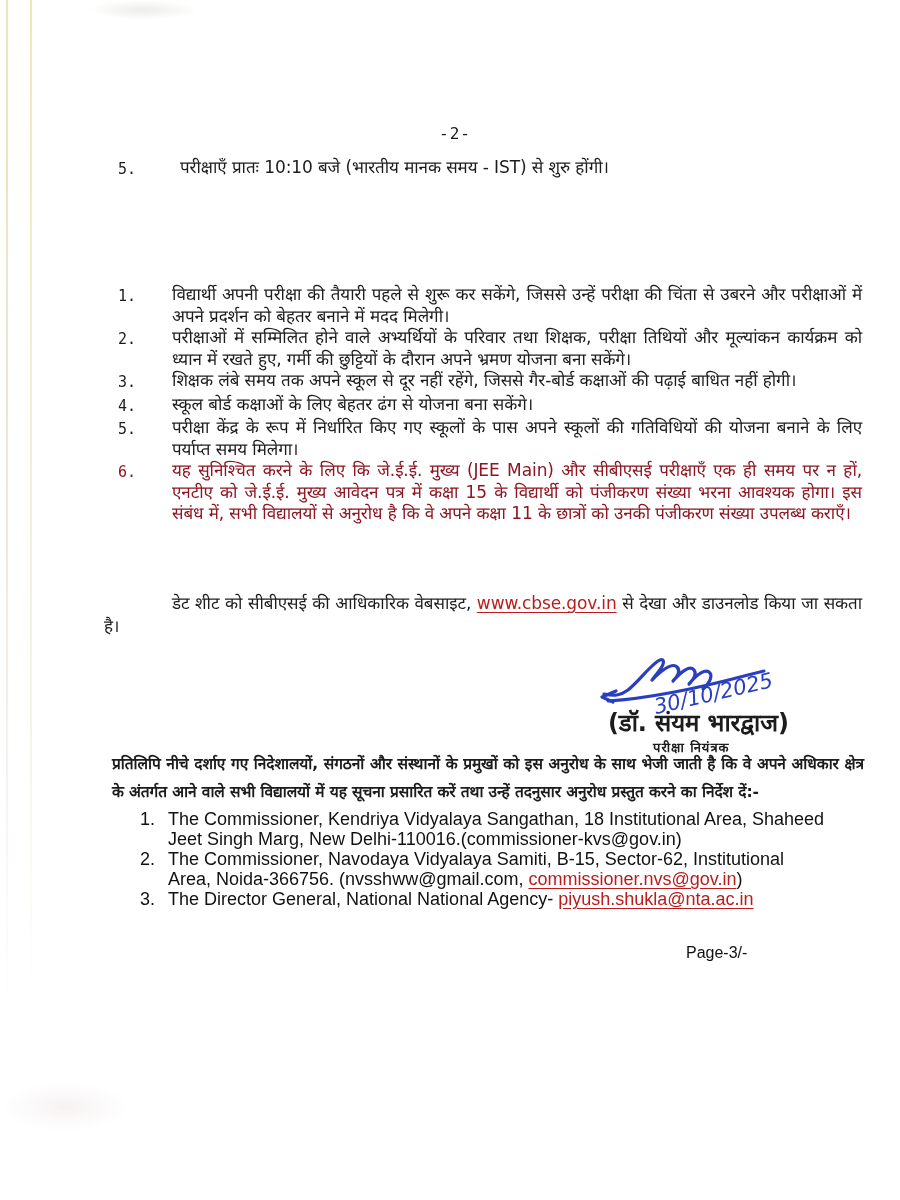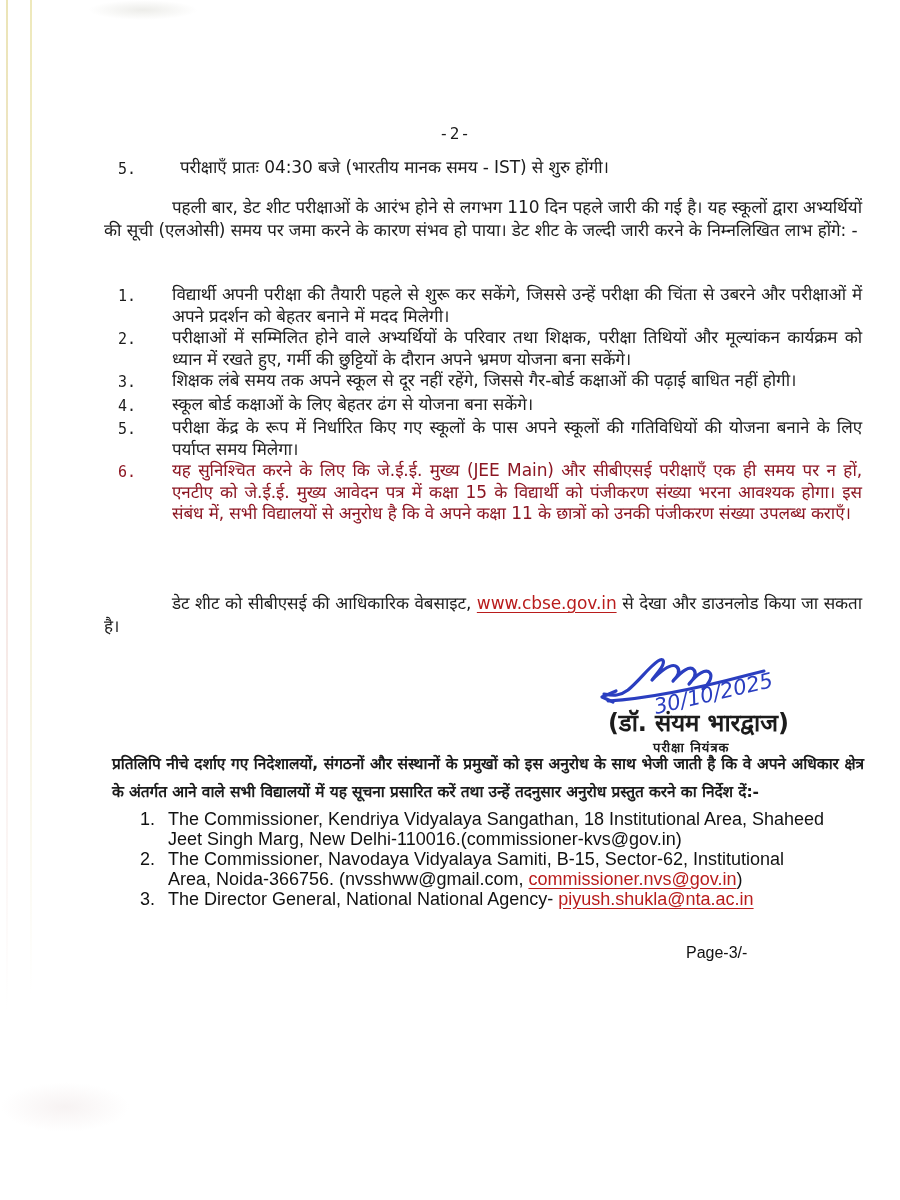--- a/index.html
+++ b/index.html
@@ -62,24 +62,23 @@
 
   <div class="scan-line-a"></div>
   <div class="scan-line-b"></div>
   <div class="scan-smudge-top"></div>
   <div class="scan-smudge-bottom"></div>
 
   <div class="pagenum">-2-</div>
 
   <div class="item5-row hindi">
     <span class="num">5.</span>
-    <span class="txt">परीक्षाएँ प्रातः 04:30 बजे (भारतीय मानक समय - IST) से शुरु होंगी।</span>
+    <span class="txt">परीक्षाएँ प्रातः 10:10 बजे (भारतीय मानक समय - IST) से शुरु होंगी।</span>
   </div>
 
-  <div class="para1 hindi">पहली बार, डेट शीट परीक्षाओं के आरंभ होने से लगभग 110 दिन पहले जारी की गई है।  यह स्कूलों द्वारा अभ्यर्थियों की सूची (एलओसी) समय पर जमा करने के कारण संभव हो पाया। डेट शीट के जल्दी जारी करने के निम्नलिखित लाभ होंगे: -</div>
 
   <div class="benefits hindi">
     <div class="benefit">
       <span class="num">1.</span>
       <span class="txt">विद्यार्थी अपनी परीक्षा की तैयारी पहले से शुरू कर सकेंगे, जिससे उन्हें परीक्षा की चिंता से उबरने और परीक्षाओं में अपने प्रदर्शन को बेहतर बनाने में मदद मिलेगी।</span>
     </div>
     <div class="benefit">
       <span class="num">2.</span>
       <span class="txt">परीक्षाओं में सम्मिलित होने वाले अभ्यर्थियों के परिवार तथा शिक्षक, परीक्षा तिथियों और मूल्यांकन कार्यक्रम को ध्यान में रखते हुए, गर्मी की छुट्टियों के दौरान अपने भ्रमण योजना बना सकेंगे।</span>
     </div>

